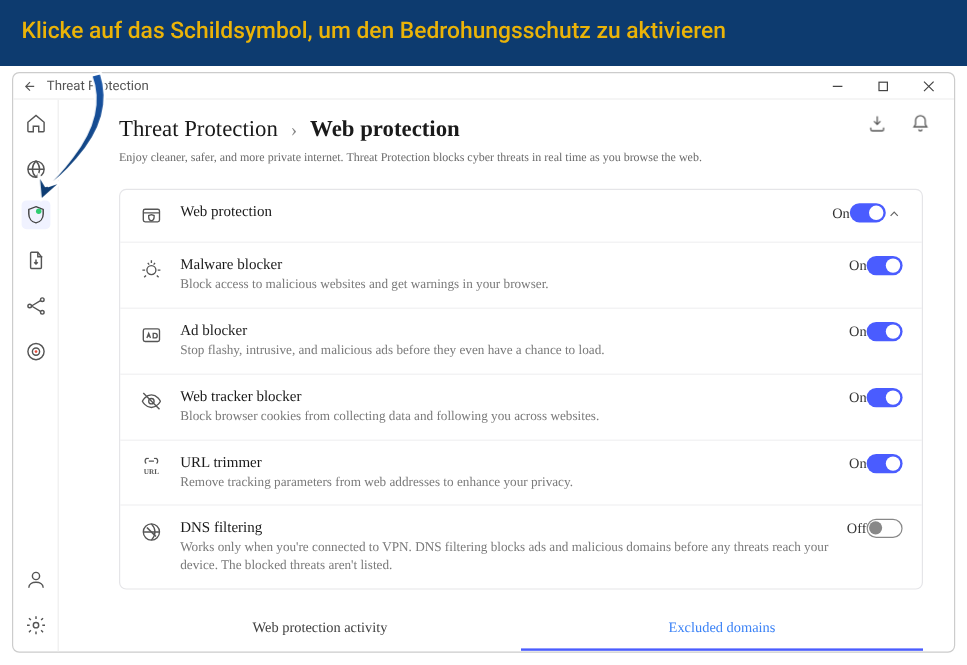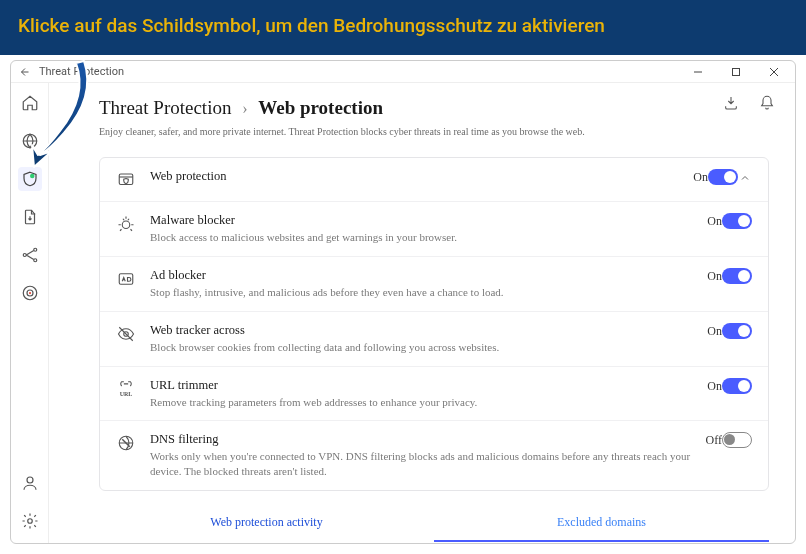--- a/index.html
+++ b/index.html
@@ -167,21 +167,21 @@
   }
   .tabs {
     display: flex;
     margin-top: 14px;
   }
   .tab {
     flex: 1;
     text-align: center;
     padding: 10px 0;
     font-size: 12px;
-    color: #1d4ed8;
+    color: #404040;
     cursor: pointer;
     border-bottom: 2px solid transparent;
   }
   .tab.active {
     color: #3b82f6;
     border-bottom: 2px solid #4a5cff;
   }
   
   .arrow {
     position: absolute;
@@ -367,21 +367,21 @@
 
         <div class="row">
           <div class="ricon">
             <svg width="18" height="18" viewBox="0 0 24 24" fill="none" stroke="currentColor" stroke-width="1.5">
                 <path d="M2 12s3.5-7 10-7 10 7 10 7-3.5 7-10 7-10-7-10-7z"></path>
                 <circle cx="12" cy="12" r="3"></circle>
                 <path d="M3 3l18 18"></path>
               </svg>
           </div>
           <div class="rtext">
-            <div class="rtitle">Web tracker across</div>
+            <div class="rtitle">Web tracker blocker</div>
             <div class="rdesc">Block browser cookies from collecting data and following you across websites.</div>
           </div>
           <div class="rctrl">
             <span class="state">On</span>
             <div class="toggle on">
                 <div class="knob"></div>
               </div>
           </div>
         </div>
 

